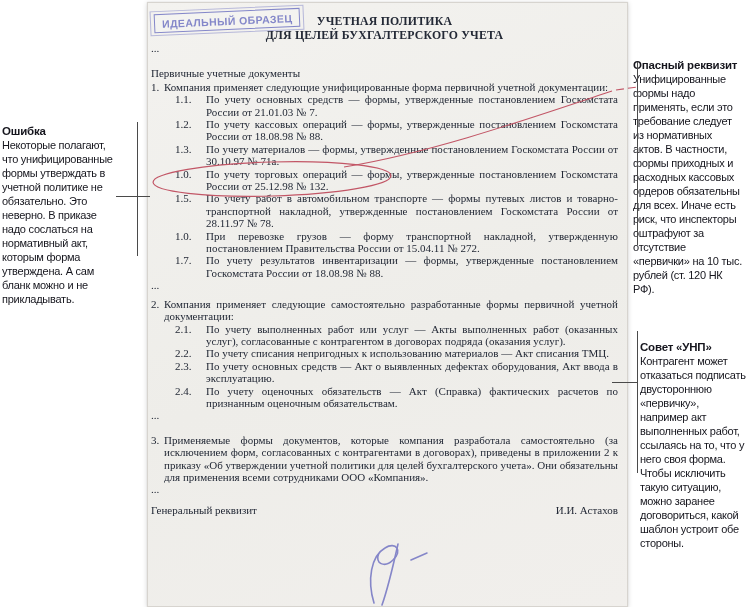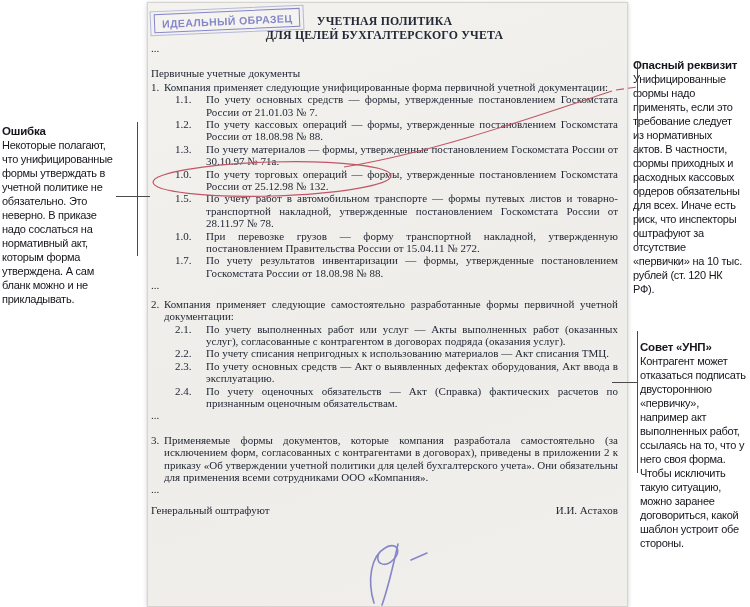--- a/index.html
+++ b/index.html
@@ -142,21 +142,21 @@
     </div>
     <div class="ellipsis">...</div>
 
     <div class="main-item gap12">
       <span class="num">3.</span>
       <span class="txt">Применяемые формы документов, которые компания разработала самостоятельно (за исключением форм, согласованных с контрагентами в договорах), приведены в приложении 2 к приказу «Об утверждении учетной политики для целей бухгалтерского учета». Они обязательны для применения всеми сотрудниками ООО «Компания».</span>
     </div>
     <div class="ellipsis">...</div>
 
     <div class="doc-footer">
-      <span>Генеральный оштрафуют</span>
+      <span>Генеральный реквизит</span>
       <span>И.И. Астахов</span>
     </div>
   </main>
 
   <svg id="overlay" viewBox="0 0 750 607" xmlns="http://www.w3.org/2000/svg">
 
     <g>
       <ellipse cx="272" cy="179" rx="119" ry="17" fill="none" stroke="#c25666" stroke-width="1.2" transform="rotate(-1.6 272 179)"></ellipse>
     </g>
 

